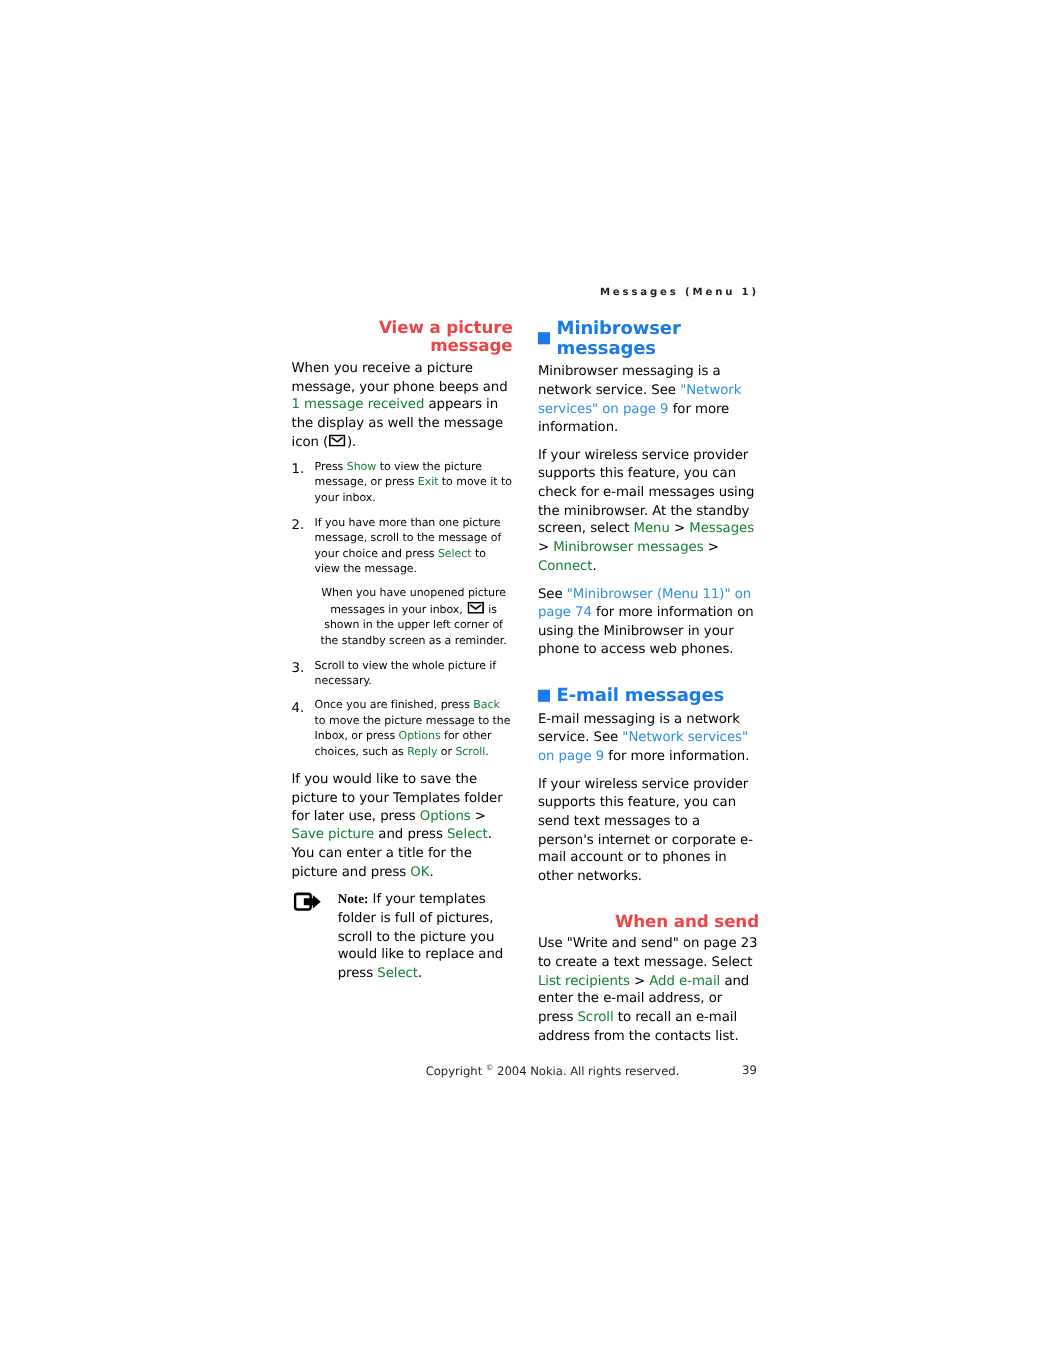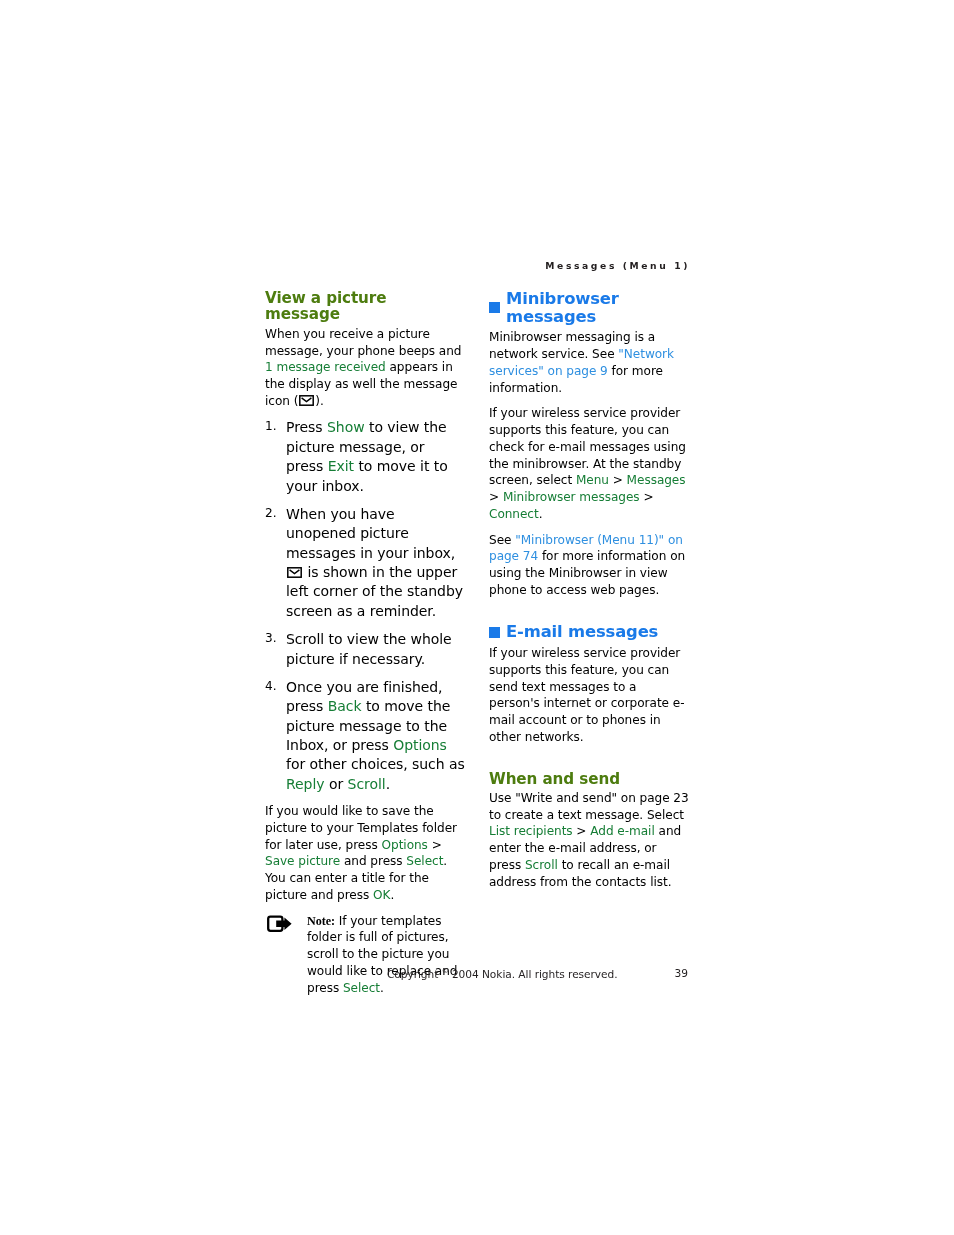--- a/index.html
+++ b/index.html
@@ -47,26 +47,27 @@
     gap: 23px;
     align-items: flex-start;
   }
   .col {
     width: 201px;
     flex: 0 0 201px;
   }
 
   
   .h-sub {
-    color: #4d7c0f;
+    color: #ef4444;
     font-size: 15.2px;
     font-weight: bold;
     line-height: 1.08;
     margin: 0 0 3px 0;
     letter-spacing: -0.1px;
+    text-align: right;
   }
   .h-main {
     color: #1a7ae8;
     font-size: 16.4px;
     font-weight: bold;
     line-height: 1.08;
     margin: 0 0 4px 0;
     letter-spacing: -0.15px;
     display: flex;
     align-items: center;
@@ -109,24 +110,24 @@
   }
   ol.steps > li > .num {
     position: absolute;
     left: 0;
     top: 0;
     width: 15px;
     text-align: left;
   }
   ol.steps > li p {
     margin: 0 0 0 0;
-    font-size: 14px;
-    line-height: 1.385;
-  }
-  ol.steps > li p + p { margin-top: 9px; }
+    font-size: 10px;
+    line-height: 1.385;
+  }
+  ol.steps > li p + p { margin-top: 9px; text-align: center; }
 
   
   .note {
     position: relative;
     padding-left: 42px;
     margin-top: 9px;
     font-size: 12.1px;
     line-height: 1.385;
     letter-spacing: -0.05px;
   }
@@ -187,20 +188,21 @@
 
       <ol class="steps">
 
         <li>
           <span class="num">1.</span>
           <p><span>Press </span><span class="g">Show</span><span> to view the picture message, or press </span><span class="g">Exit</span><span> to move it to your inbox.</span></p>
         </li>
 
         <li>
           <span class="num">2.</span>
+          <p><span>If you have more than one picture message, scroll to the message of your choice and press </span><span class="g">Select</span><span> to view the message.</span></p>
           <p><span>When you have unopened picture messages in your inbox, </span><span class="env-icon"><svg width="15" height="11" viewBox="0 0 15 11">
                   <rect x="0.8" y="0.8" width="13.4" height="9.4" fill="none" stroke="#000" stroke-width="1.5"></rect>
                   <path d="M2.6 2.9 L7.5 6.6 L12.4 2.9" fill="none" stroke="#000" stroke-width="1.4"></path>
                 </svg></span><span> is shown in the upper left corner of the standby screen as a reminder.</span></p>
         </li>
 
         <li>
           <span class="num">3.</span>
           <p><span>Scroll to view the whole picture if necessary.</span></p>
         </li>
@@ -230,29 +232,30 @@
 
       <h2 class="h-main">
         <span class="sq"></span>
         <span>Minibrowser messages</span>
       </h2>
 
       <p class="body"><span>Minibrowser messaging is a network service. See </span><span class="lnk">"Network services" on page 9</span><span> for more information.</span></p>
 
       <p class="body"><span>If your wireless service provider supports this feature, you can check for e-mail messages using the minibrowser. At the standby screen, select </span><span class="g">Menu</span><span> &gt; </span><span class="g">Messages</span><span> &gt; </span><span class="g">Minibrowser messages</span><span> &gt; </span><span class="g">Connect</span><span>.</span></p>
 
-      <p class="body"><span>See </span><span class="lnk">"Minibrowser (Menu 11)" on page 74</span><span> for more information on using the Minibrowser in view phone to access web pages.</span></p>
+      <p class="body"><span>See </span><span class="lnk">"Minibrowser (Menu 11)" on page 74</span><span> for more information on using the Minibrowser in your phone to access web phones.</span></p>
 
       <div class="spacer-lg"></div>
 
       <h2 class="h-main">
         <span class="sq"></span>
         <span>E-mail messages</span>
       </h2>
 
+      <p class="body"><span>E-mail messaging is a network service. See </span><span class="lnk">"Network services" on page 9</span><span> for more information.</span></p>
 
       <p class="body">If your wireless service provider supports this feature, you can send text messages to a person's internet or corporate e-mail account or to phones in other networks.</p>
 
       <div class="spacer-lg"></div>
 
       <h2 class="h-sub">When and send</h2>
 
       <p class="body"><span>Use "Write and send" on page 23 to create a text message. Select </span><span class="g">List recipients</span><span> &gt; </span><span class="g">Add e-mail</span><span> and enter the e-mail address, or press </span><span class="g">Scroll</span><span> to recall an e-mail address from the contacts list.</span></p>
 
     </div>

